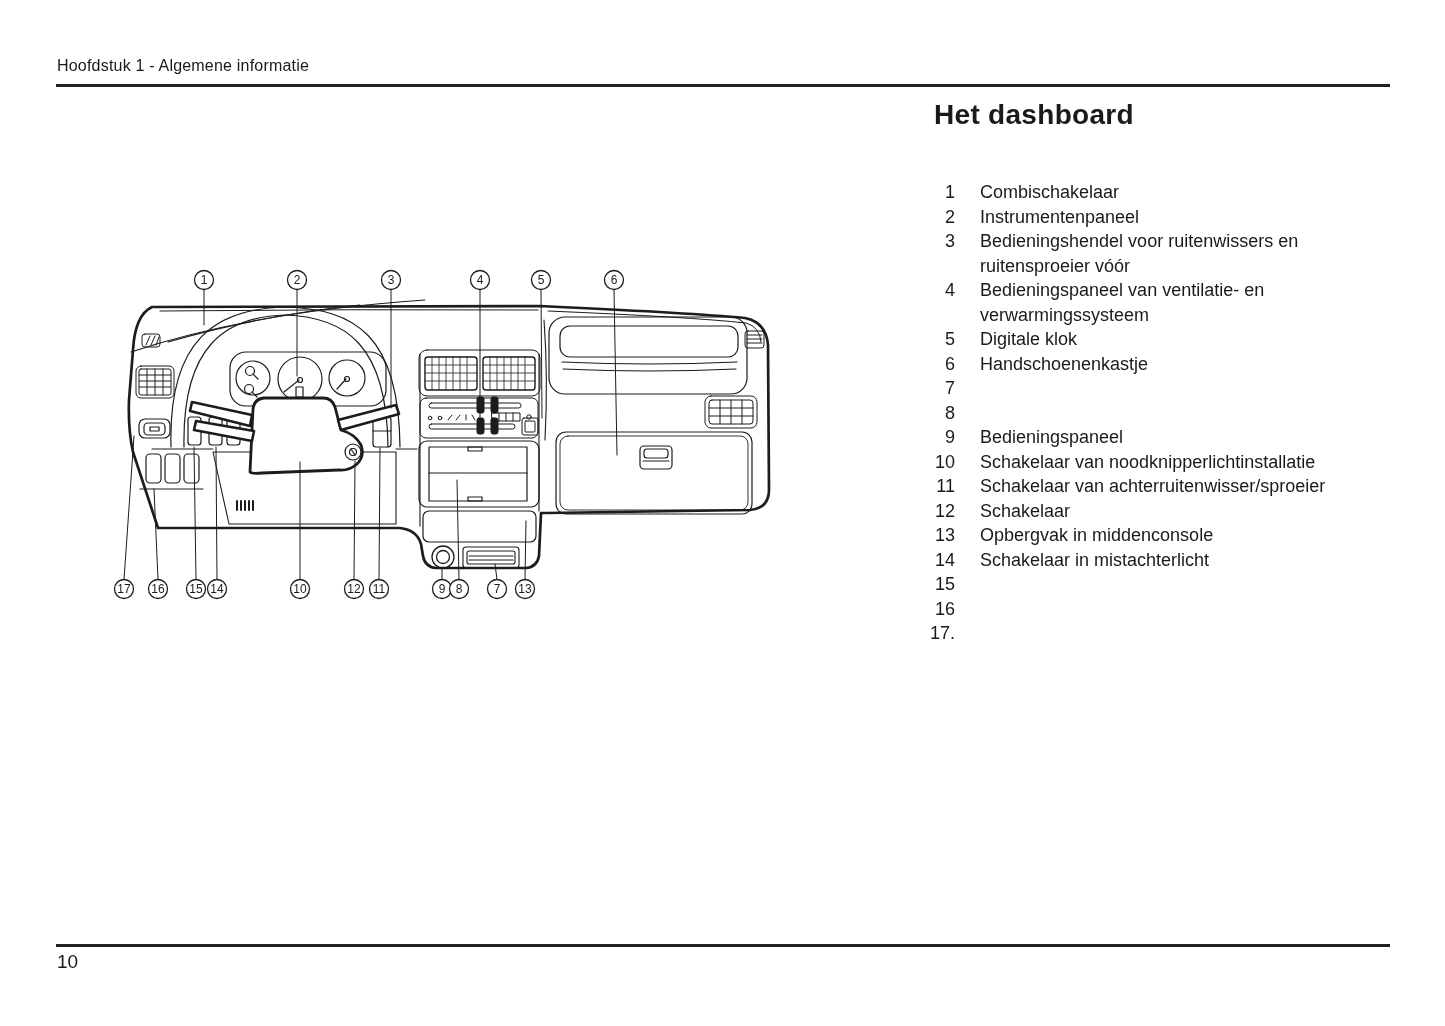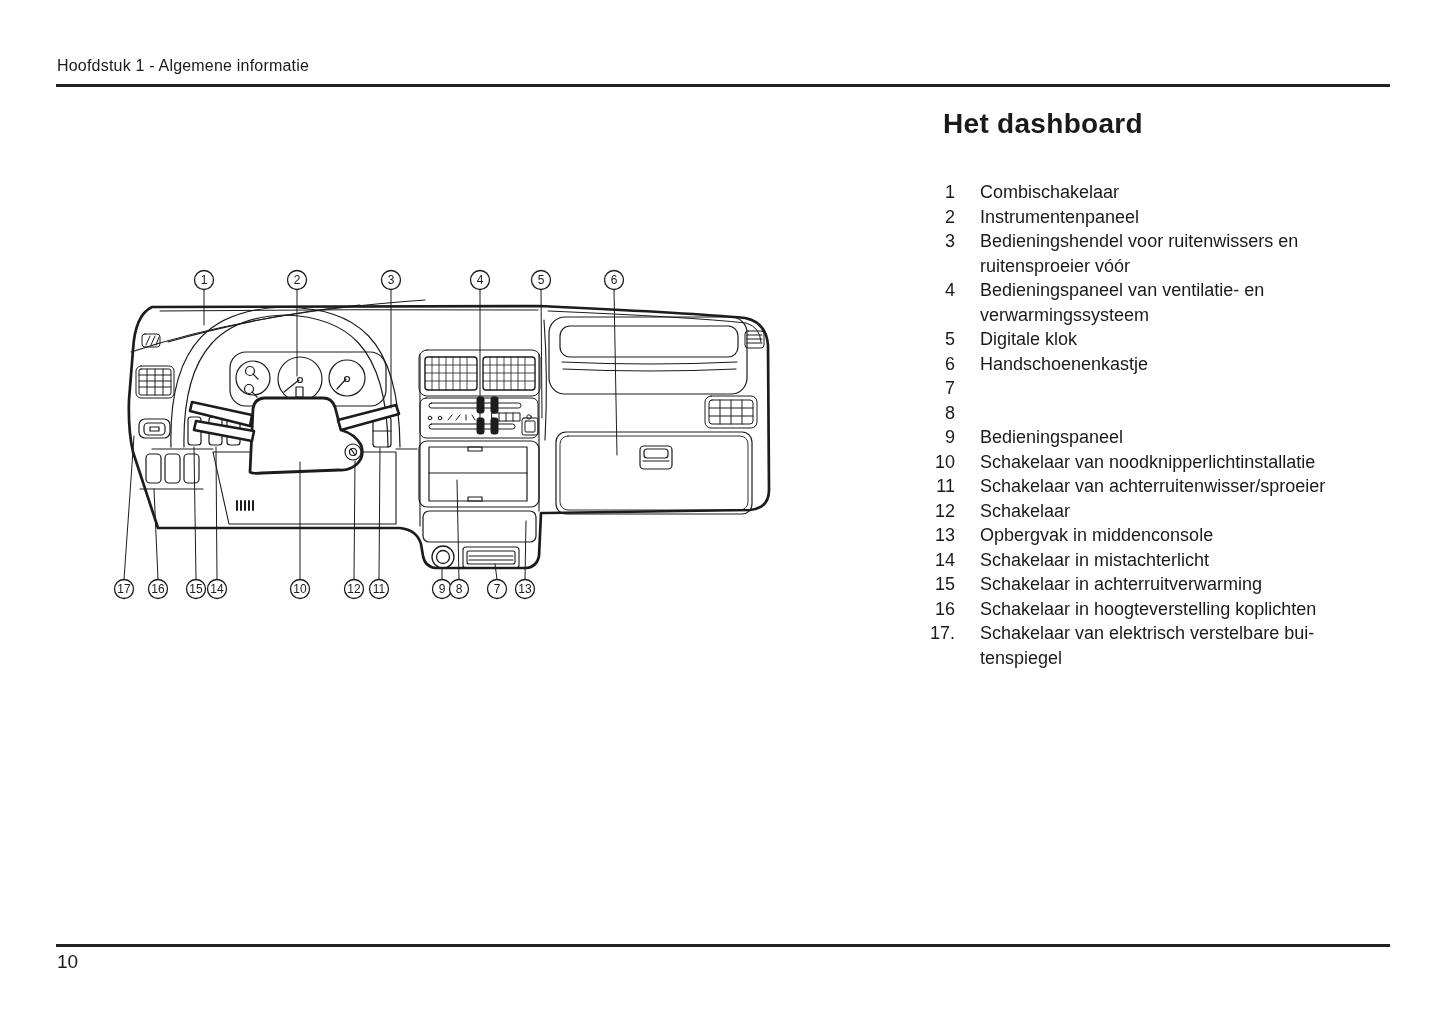--- a/index.html
+++ b/index.html
@@ -25,21 +25,21 @@
   
   .footer-rule{left:56px;top:944px;width:1334px;height:3px;background:#222;}
   .page-number{left:57px;top:951px;font-size:19px;}
 </style>
 </head>
 <body>
 
 <div class="abs header-title">Hoofdstuk 1 - Algemene informatie</div>
 <div class="abs header-rule"></div>
 
-<h1 class="abs section-title" style="margin:13px;">Het dashboard</h1>
+<h1 class="abs section-title" style="margin:4px;">Het dashboard</h1>
 
 <div class="abs legend">
     <div class="lg-row">
       <span class="lg-num">1</span>
       <span class="lg-txt">Combischakelaar</span>
     </div>
     <div class="lg-row">
       <span class="lg-num">2</span>
       <span class="lg-txt">Instrumentenpaneel</span>
     </div>
@@ -86,30 +86,26 @@
     <div class="lg-row">
       <span class="lg-num">13</span>
       <span class="lg-txt">Opbergvak in middenconsole</span>
     </div>
     <div class="lg-row">
       <span class="lg-num">14</span>
       <span class="lg-txt">Schakelaar in mistachterlicht</span>
     </div>
     <div class="lg-row">
       <span class="lg-num">15</span>
-      <span class="lg-txt">Schakelaar in achterruitverwarming</span>
     </div>
     <div class="lg-row">
       <span class="lg-num">16</span>
-      <span class="lg-txt">Schakelaar in hoogteverstelling koplichten</span>
     </div>
     <div class="lg-row">
       <span class="lg-num">17.</span>
-      <span class="lg-txt">Schakelaar van elektrisch verstelbare bui-
-tenspiegel</span>
     </div>
   </div>
 
 <svg class="abs diagram" viewBox="90 253 700 352" fill="none" stroke="#1c1c1c" stroke-linecap="round" stroke-linejoin="round">
 
   <g stroke-width="1.1">
     <path d="M 131,352 Q 250,312 425,300"></path>
     <path d="M 168,342 Q 262,315 360,305"></path>
   </g>
 

